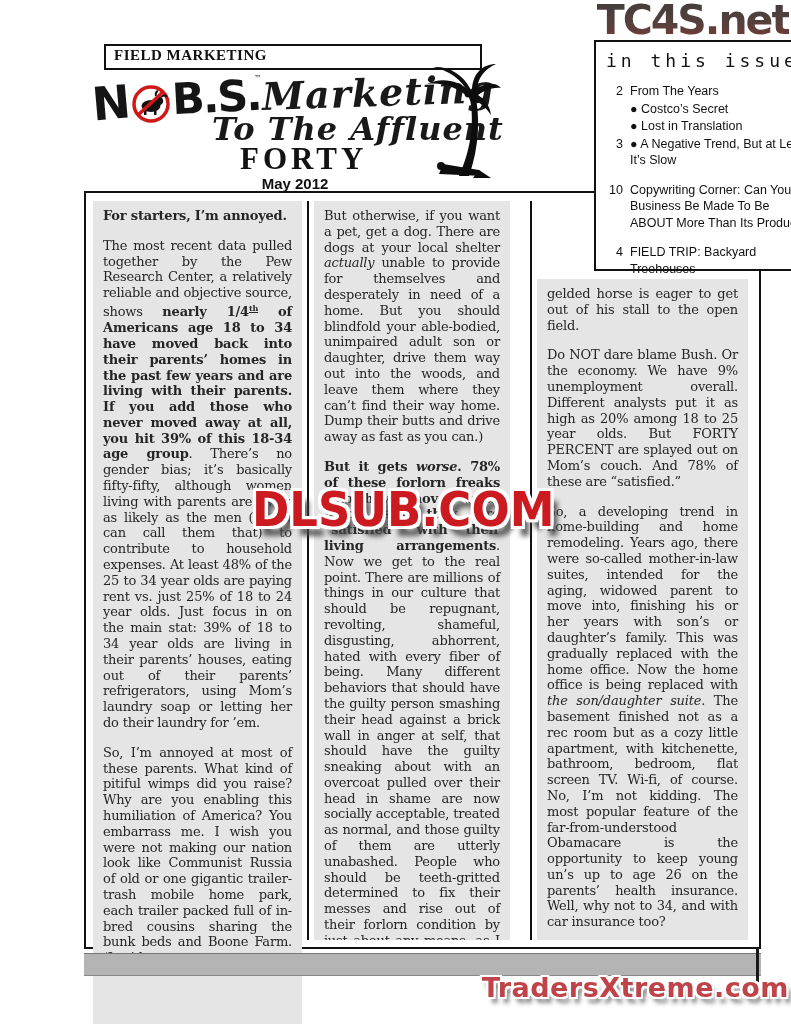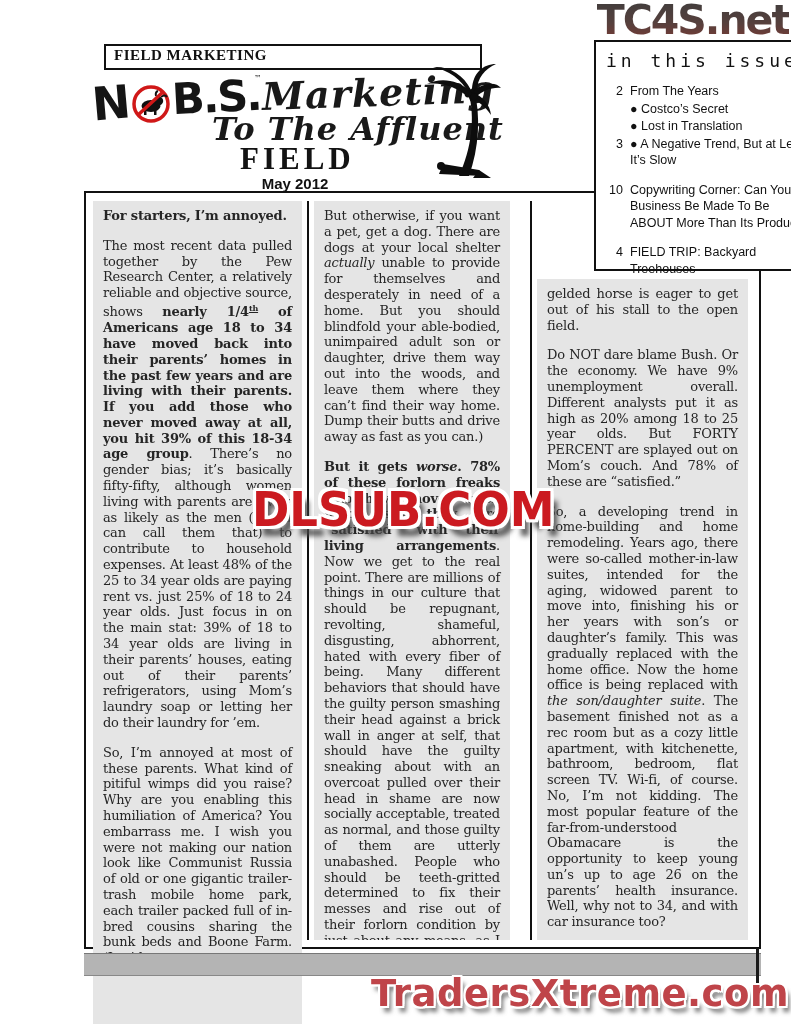--- a/index.html
+++ b/index.html
@@ -18,21 +18,21 @@
     position:absolute;left:252px;top:483px;z-index:55;
     font-family:"DejaVu Sans", sans-serif;font-weight:900;font-size:45px;letter-spacing:0px;
     color:#cb1a20;transform:scaleY(1.08);
     text-shadow:
       -3px -3px 0 #fff,3px -3px 0 #fff,-3px 3px 0 #fff,3px 3px 0 #fff,
       -3px 0 0 #fff,3px 0 0 #fff,0 -3px 0 #fff,0 3px 0 #fff,
       7px 9px 5px rgba(70,70,70,.85);
   }
   .wm-bottom{
     position:absolute;right:2px;top:972px;z-index:60;
-    font-family:"DejaVu Sans", sans-serif;font-weight:bold;font-size:37px;letter-spacing:0.5px;
+    font-family:"DejaVu Sans", sans-serif;font-weight:bold;font-size:27px;letter-spacing:0.5px;
     color:#bf4449;
     text-shadow:
       -2px -2px 0 #fff,2px -2px 0 #fff,-2px 2px 0 #fff,2px 2px 0 #fff,
       -2px 0 0 #fff,2px 0 0 #fff,0 -2px 0 #fff,0 2px 0 #fff,
       4px 6px 4px rgba(95,95,95,.8);
   }
   
   .kicker{
     position:absolute;left:104px;top:44px;width:366px;height:20px;z-index:5;
     border:2px solid #111;background:#fff;
@@ -140,21 +140,21 @@
     <path d="M25 12 q-1 -4 2 -5" stroke="#111" stroke-width="2" fill="none"></path>
     <rect x="13" y="26" width="2.5" height="5" fill="#111"></rect>
     <rect x="23" y="26" width="2.5" height="5" fill="#111"></rect>
     <line x1="7" y1="31" x2="32" y2="8" stroke="#d01818" stroke-width="3.5"></line>
   </svg>
 </span>
 <span class="logo-bs">B.S.</span>
 <span class="logo-tm">™</span>
 <span class="script1">Marketing</span>
 <span class="script2">To The Affluent</span>
-<span class="word-letter">FIELD</span>
+<span class="word-letter">FORTY</span>
 <div class="date-line">May 2012</div>
 
 <span class="palm">
   <svg width="88" height="116" viewBox="0 0 88 116">
     <g fill="#0d0d0d">
       <path d="M55 26 C63 55 58 85 46 112 L56 112 C66 84 68 52 61 25 Z"></path>
       <path d="M57 27 C45 16 28 13 14 20 C28 18 44 23 55 33 Z"></path>
       <path d="M58 26 C50 10 36 2 20 3 C35 6 49 15 56 30 Z"></path>
       <path d="M59 25 C60 9 70 0 83 0 C72 5 64 14 64 27 Z"></path>
       <path d="M60 27 C72 18 83 18 88 24 C79 23 69 27 63 33 Z"></path>

